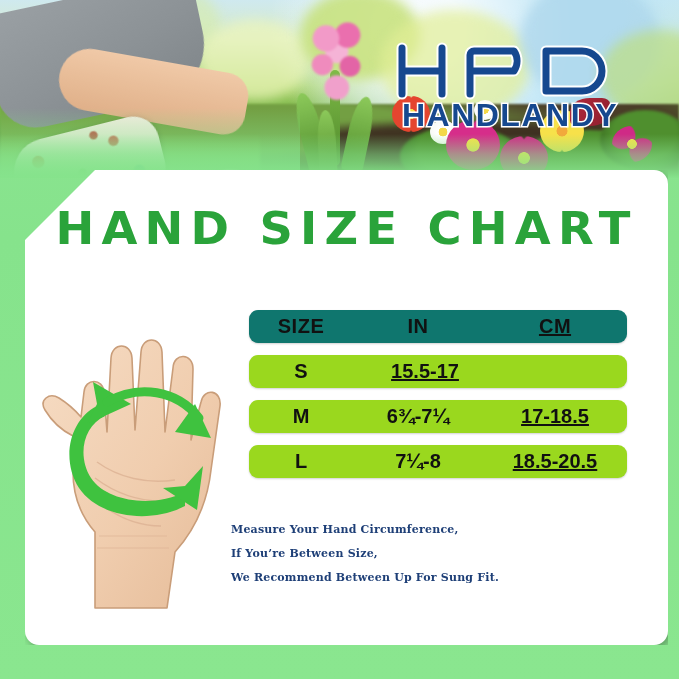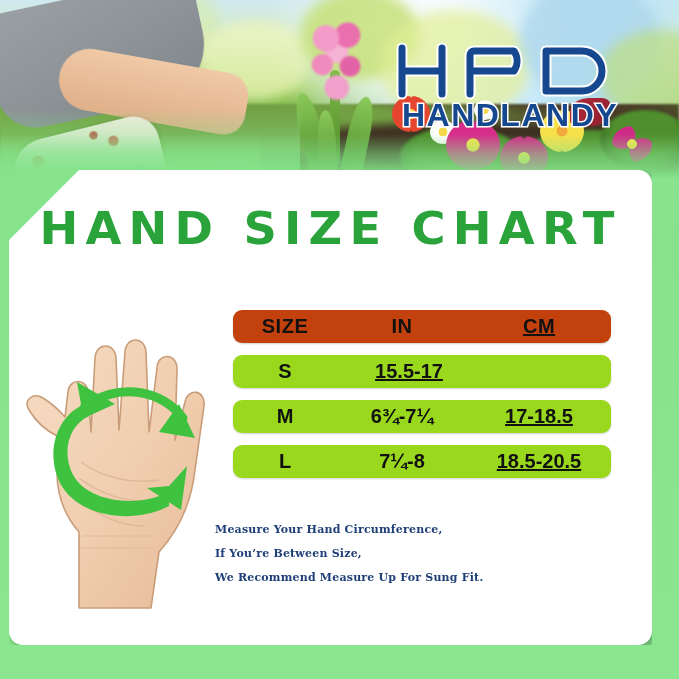--- a/index.html
+++ b/index.html
@@ -227,21 +227,21 @@
     letter-spacing: 1.5px;
     color: #16488f;
     -webkit-text-stroke: 3px #ffffff;
     paint-order: stroke fill;
     line-height: 34px;
   }
 
   
   .card {
     position: absolute;
-    left: 9px; top: 170px;
+    left: 25px; top: 170px;
     width: 643px; height: 475px;
     background: #ffffff;
     border-radius: 4px 14px 14px 14px;
     box-shadow: 3px 4px 7px rgba(0,0,0,.28);
     
     clip-path: polygon(0 70px, 70px 0, 100% 0, 100% 100%, 0 100%);
   }
 
   
   .title {
@@ -425,21 +425,21 @@
                    C42 136 48 106 70 96 Z"></path>
           <path d="M58 62 L96 84 L52 104 L62 84 Z"></path>
           <path d="M168 146 L162 190 L128 168 L150 166 Z"></path>
           <path d="M72 82 C104 64 142 70 164 98" fill="none" stroke="#3fc23f" stroke-width="9" stroke-linecap="round"></path>
           <path d="M160 84 L176 118 L140 112 Z"></path>
         </g>
       </svg>
     </div>
 
     <div class="size-table">
-      <div class="row header" style="background:#c2410c;">
+      <div class="row header" style="background:#0f766e;">
         <div class="cell c-size">SIZE</div>
         <div class="cell c-in">IN</div>
         <div class="cell c-cm">CM</div>
       </div>
 
       <div class="row" style="background:#9ad81e;">
         <div class="cell c-size">S</div>
         <div class="cell c-cm">15.5-17</div>
       </div>
 
@@ -452,17 +452,17 @@
       <div class="row" style="background:#9ad81e;">
         <div class="cell c-size">L</div>
         <div class="cell c-in">7¼-8</div>
         <div class="cell c-cm">18.5-20.5</div>
       </div>
     </div>
 
     <div class="note">
       <div>Measure Your Hand Circumference,</div>
       <div>If You’re Between Size,</div>
-      <div>We Recommend Measure Up For Sung Fit.</div>
+      <div>We Recommend Between Up For Sung Fit.</div>
     </div>
 
   </div>
 </div>
 
 </body></html>

